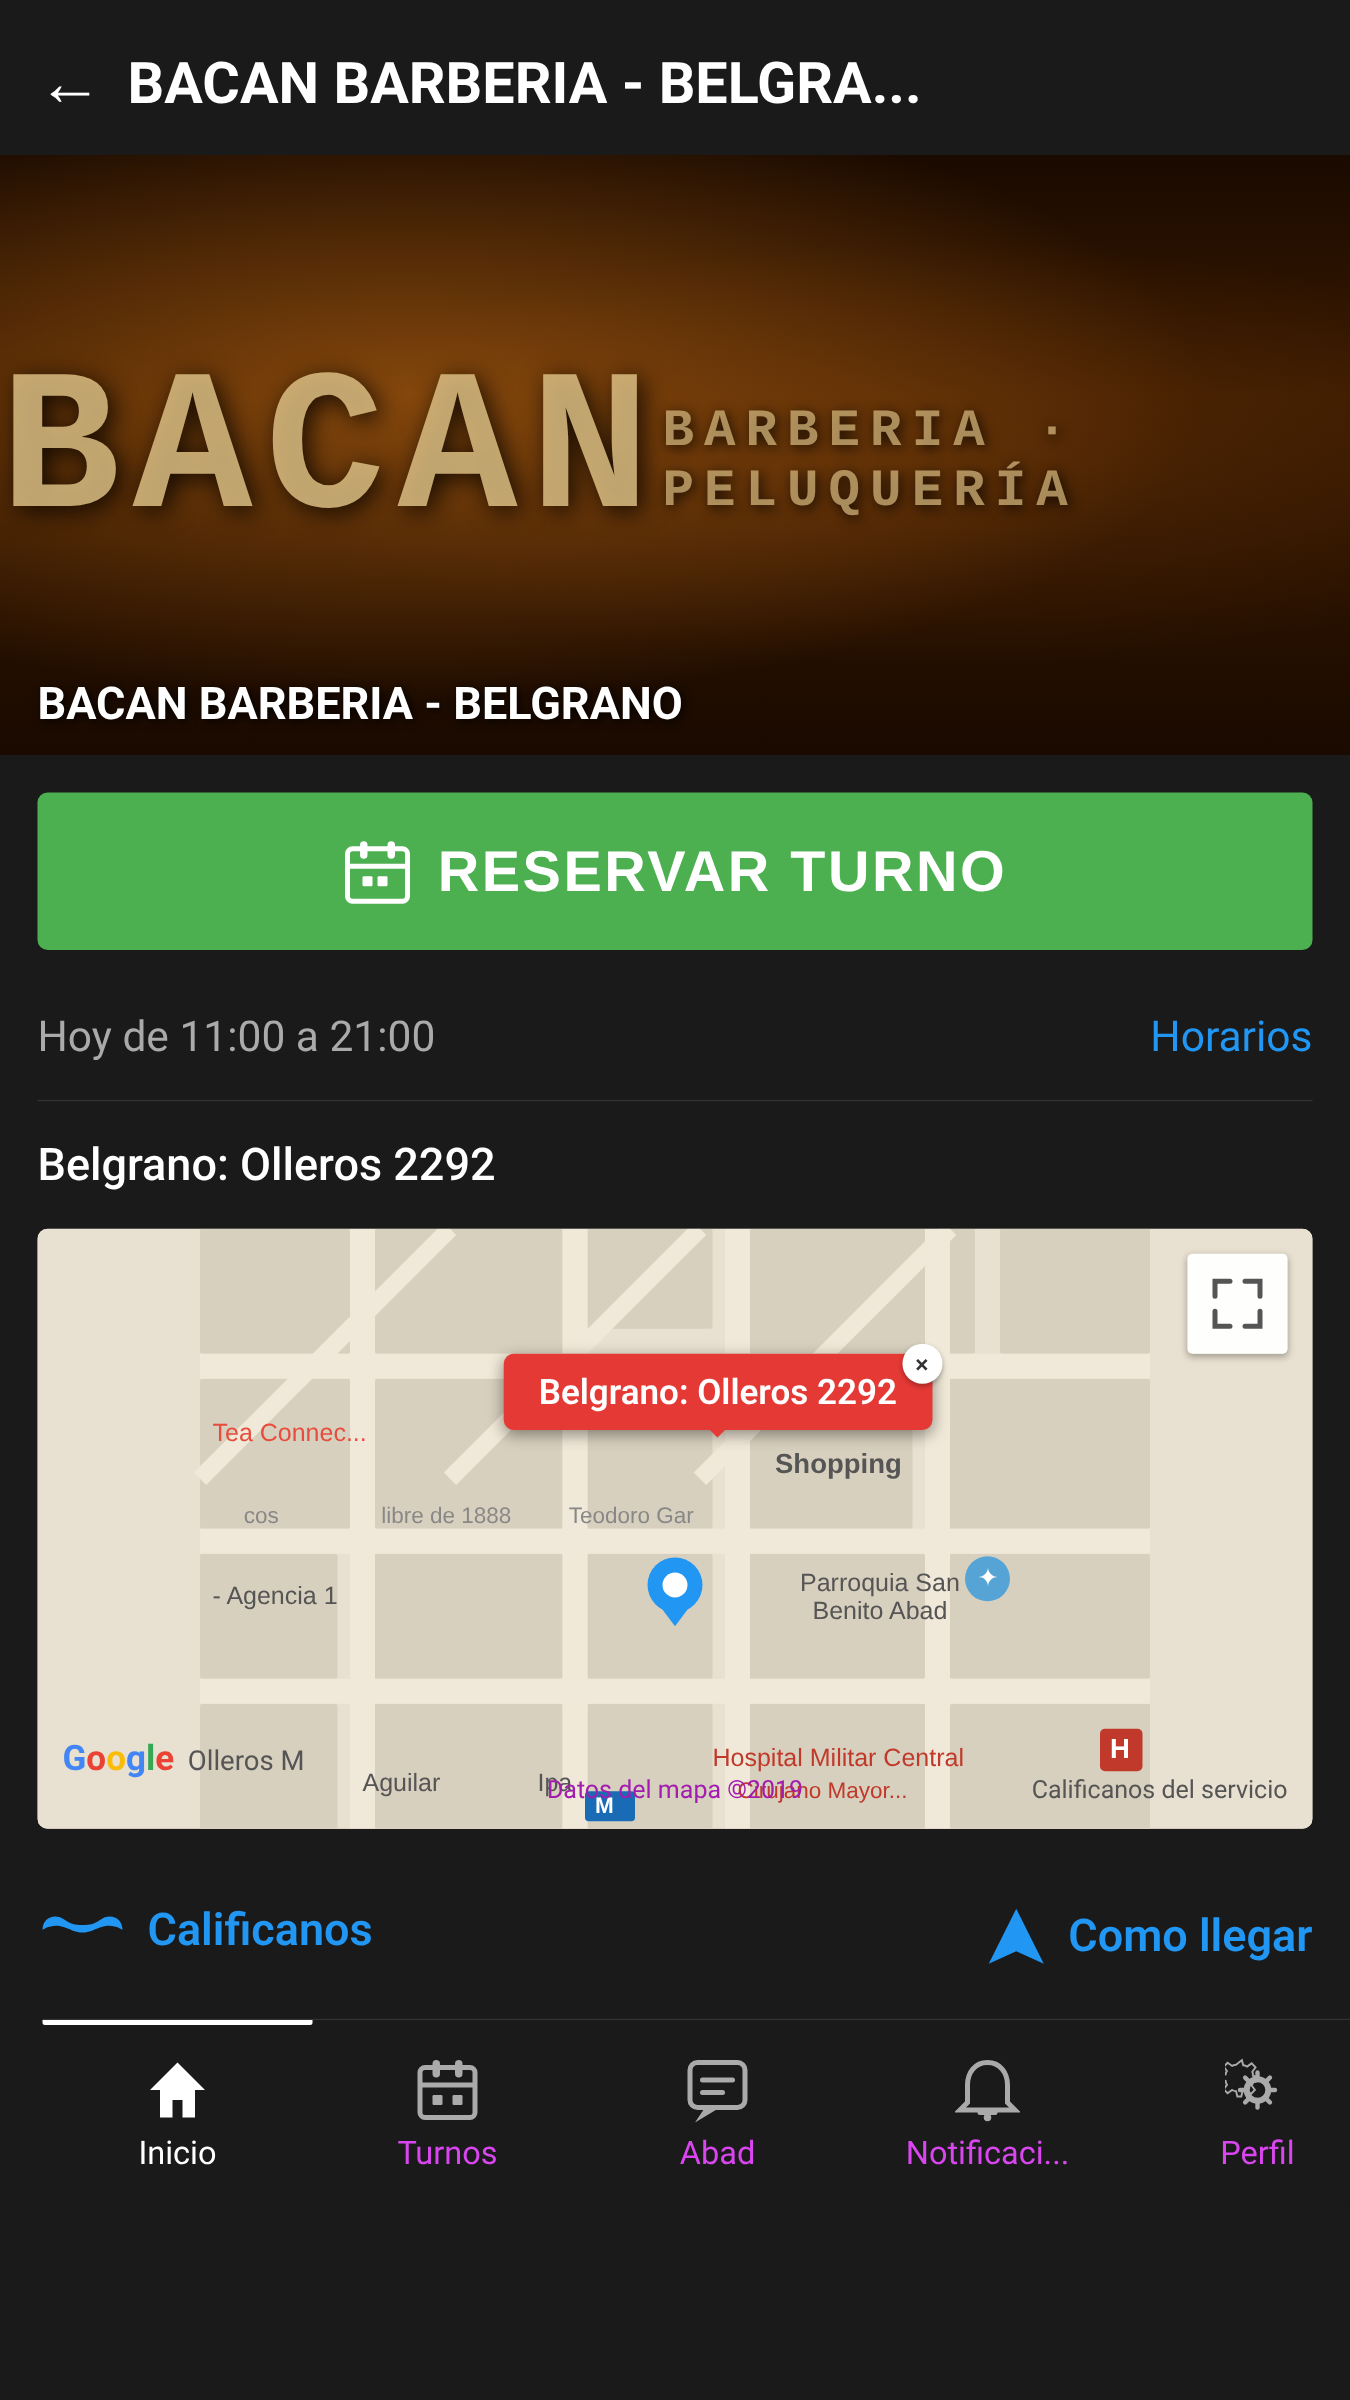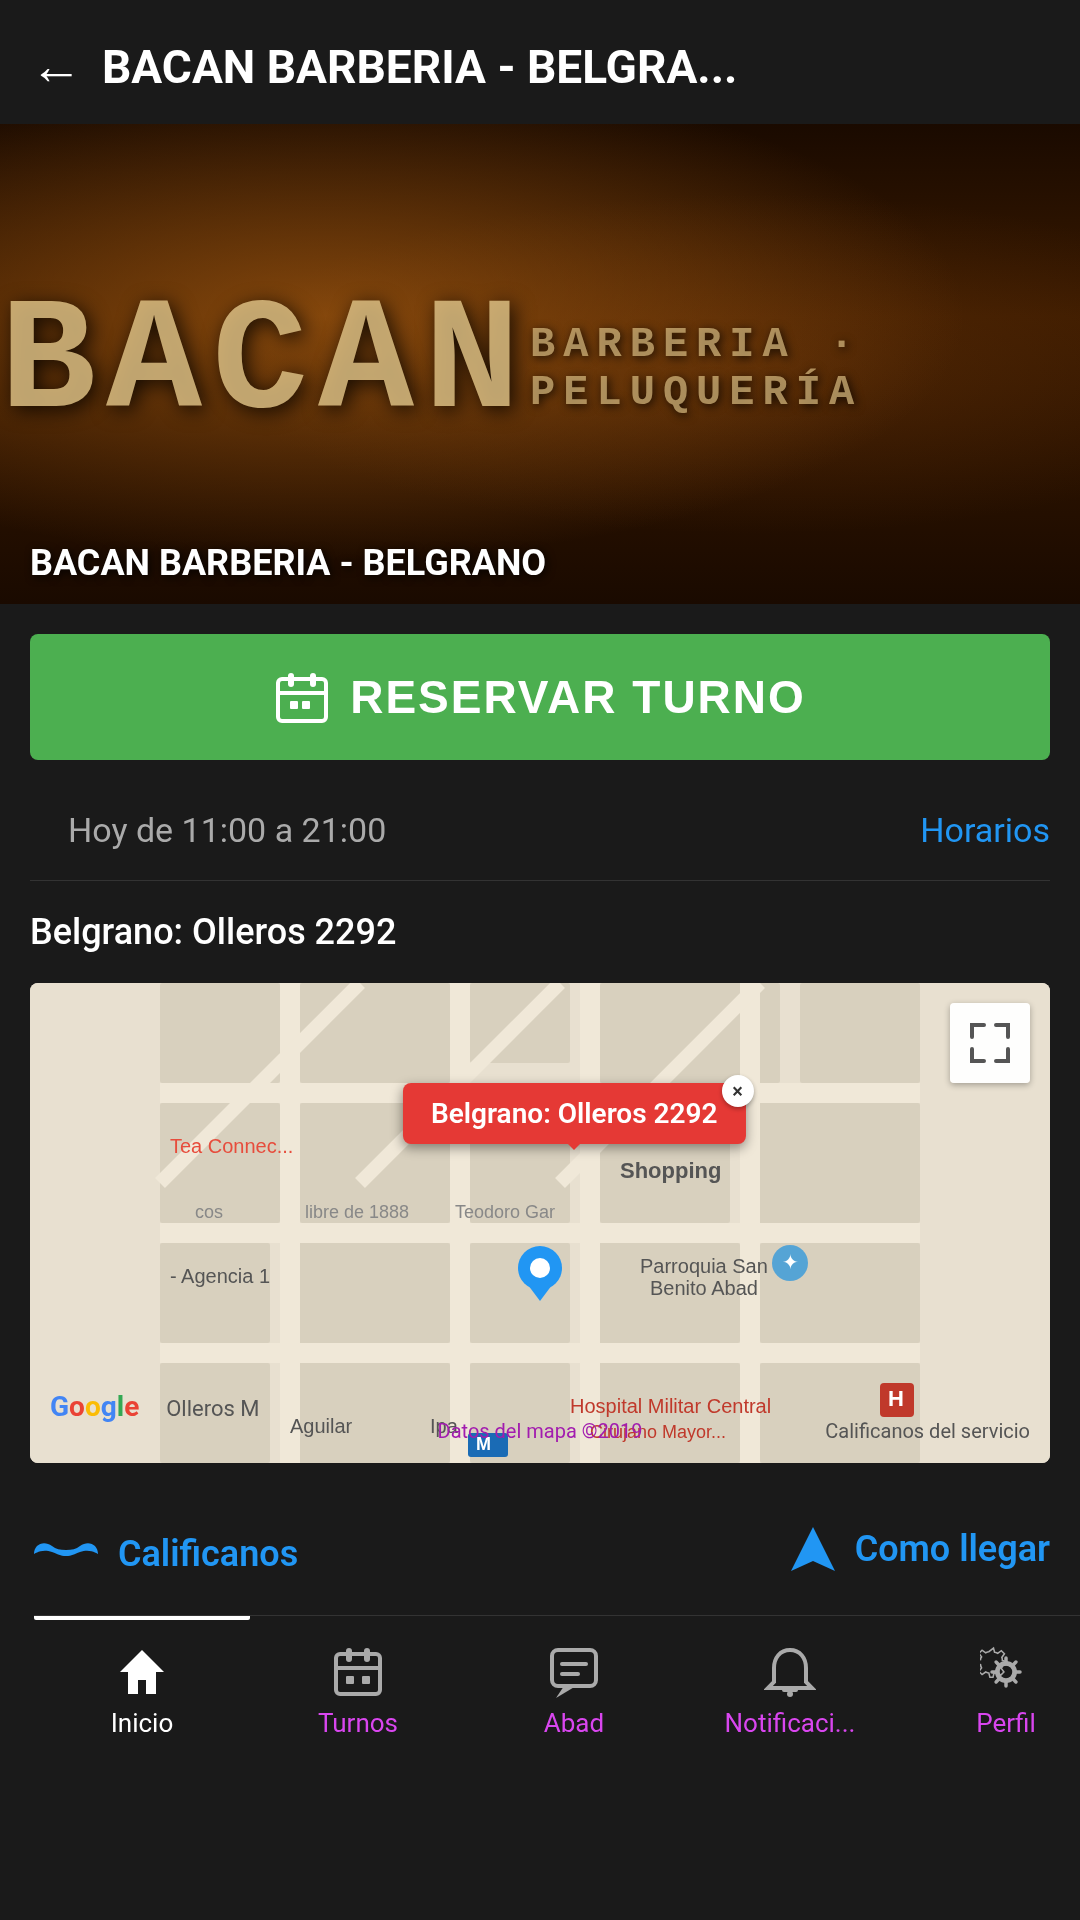--- a/index.html
+++ b/index.html
@@ -122,21 +122,20 @@
     .hours-row {
       display: flex;
       align-items: center;
       justify-content: space-between;
       padding: 20px 0 30px;
       border-bottom: 1px solid #333;
     }
     .hours-text {
       color: #aaa;
       font-size: 34px;
-      margin-left: 38px;
     }
     .hours-link {
       color: #2196F3;
       font-size: 34px;
       cursor: pointer;
     }
 
     
     .address-row {
       padding: 30px 0;
@@ -244,21 +243,21 @@
       position: absolute;
       bottom: 20px;
       right: 20px;
       font-size: 20px;
       color: #555;
     }
 
     
     .action-row {
       display: flex;
-      align-items: flex-end;
+      align-items: flex-start;
       justify-content: space-between;
       padding: 20px 0 40px;
     }
     .action-left, .action-right {
       display: flex;
       align-items: center;
       gap: 16px;
       cursor: pointer;
     }
     .action-left span, .action-right span {
@@ -434,21 +433,21 @@
           <polyline points="4,16 4,4 16,4" stroke="#555" stroke-width="4" fill="none" stroke-linecap="round"></polyline>
           <polyline points="28,4 40,4 40,16" stroke="#555" stroke-width="4" fill="none" stroke-linecap="round"></polyline>
           <polyline points="40,28 40,40 28,40" stroke="#555" stroke-width="4" fill="none" stroke-linecap="round"></polyline>
           <polyline points="16,40 4,40 4,28" stroke="#555" stroke-width="4" fill="none" stroke-linecap="round"></polyline>
         </svg>
       </div>
 
       
       <div class="google-logo">
         <span class="google-blue">G</span><span class="google-red">o</span><span class="google-yellow">o</span><span class="google-blue">g</span><span class="google-green">l</span><span class="google-red">e</span>
-        <span style="font-size:22px;color:#555;font-weight:400;margin-left:20px;">Olleros M</span>
+        <span style="font-size:22px;color:#555;font-weight:400;margin-left:4px;">Olleros M</span>
       </div>
 
       
       <div class="map-copyright">Datos del mapa ©2019</div>
       <div class="map-conditions">Calificanos del servicio</div>
     </div>
   </div>
 
   <div class="action-row">
     <div class="action-left">

